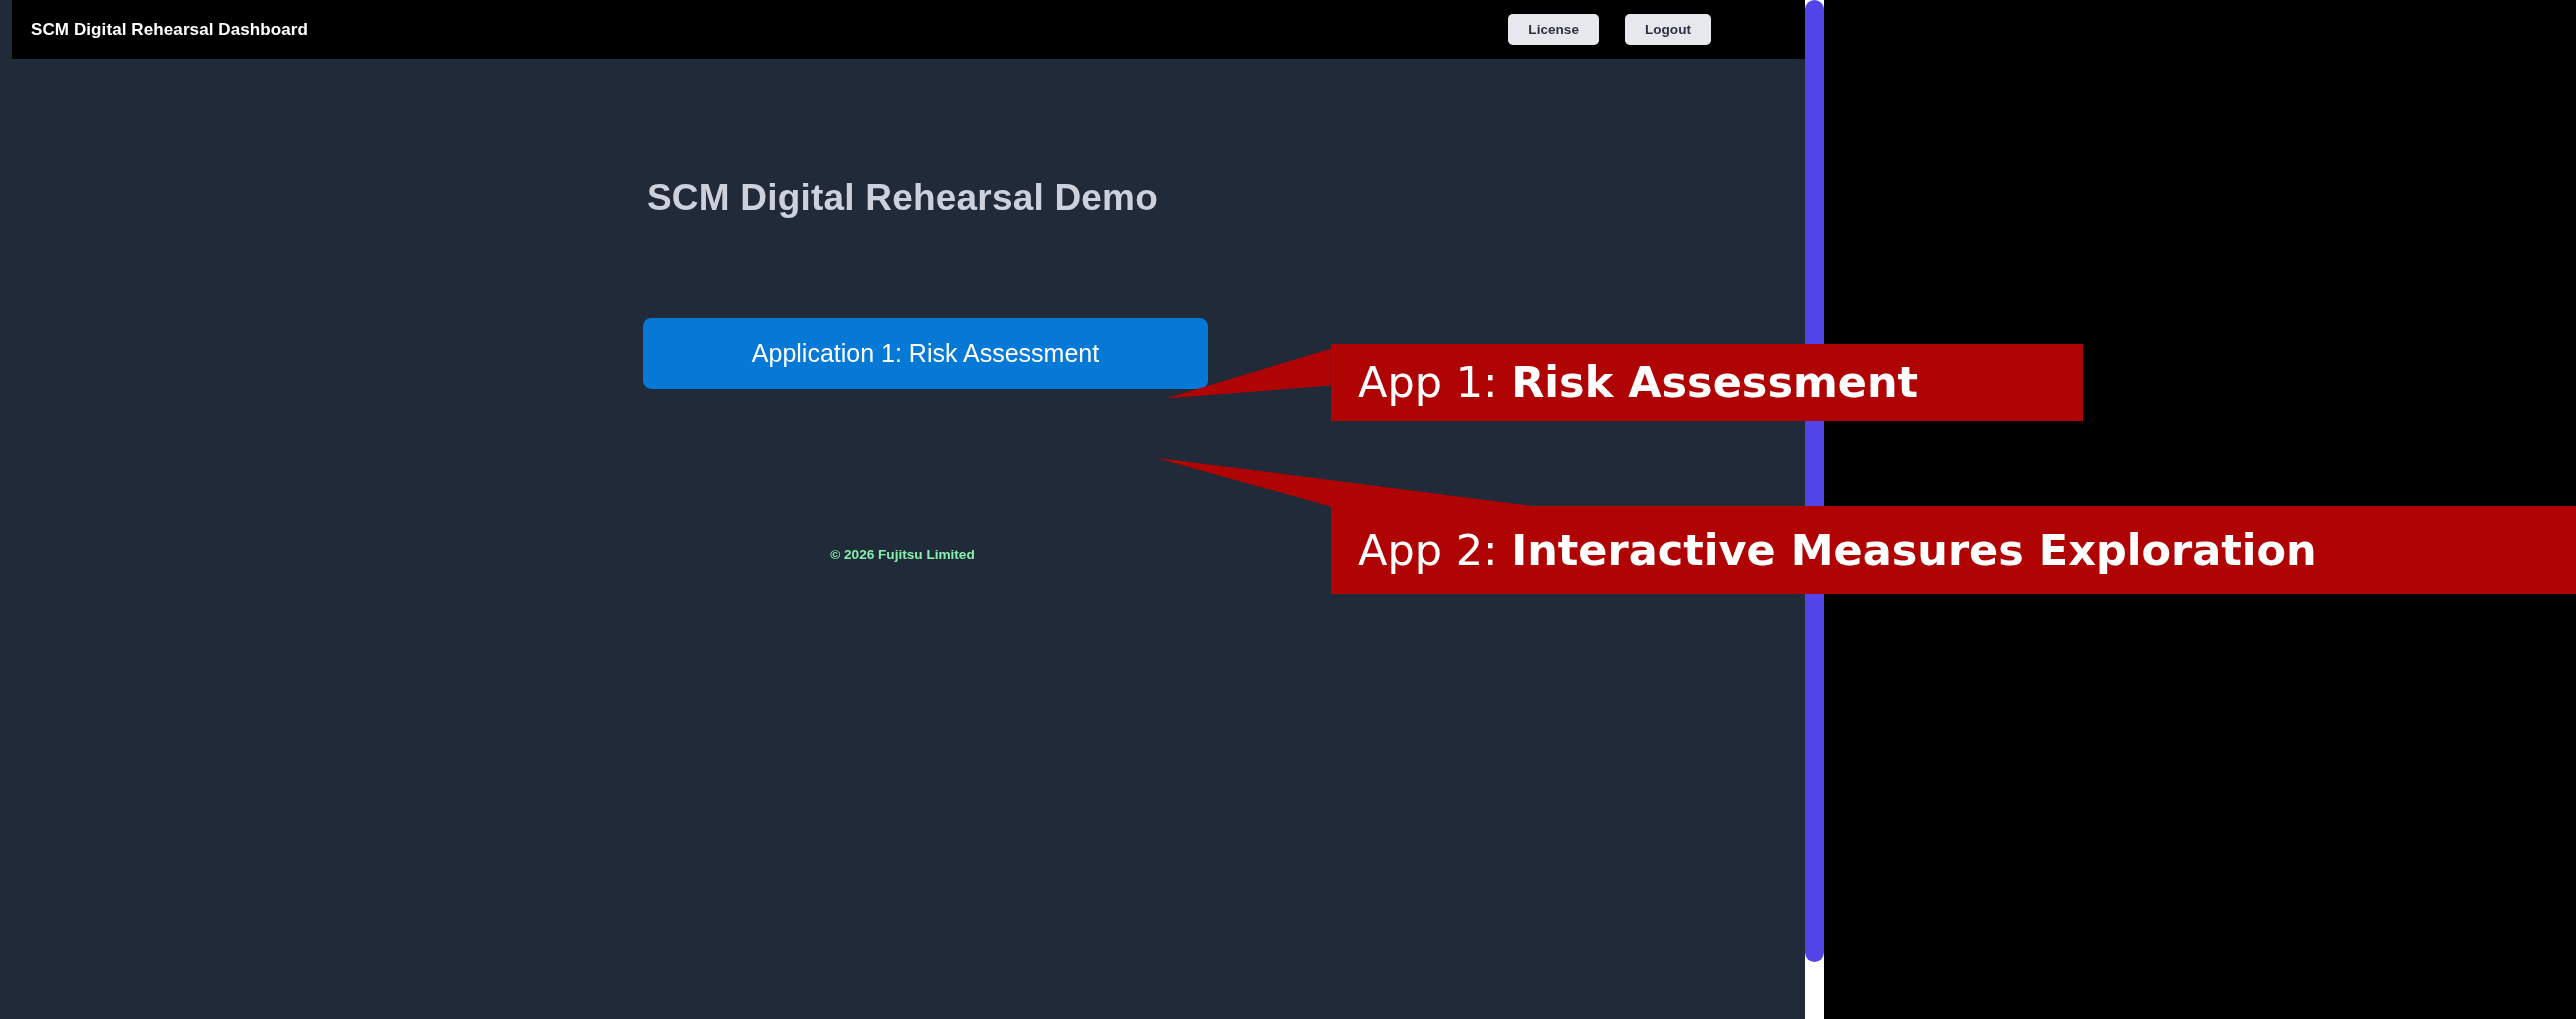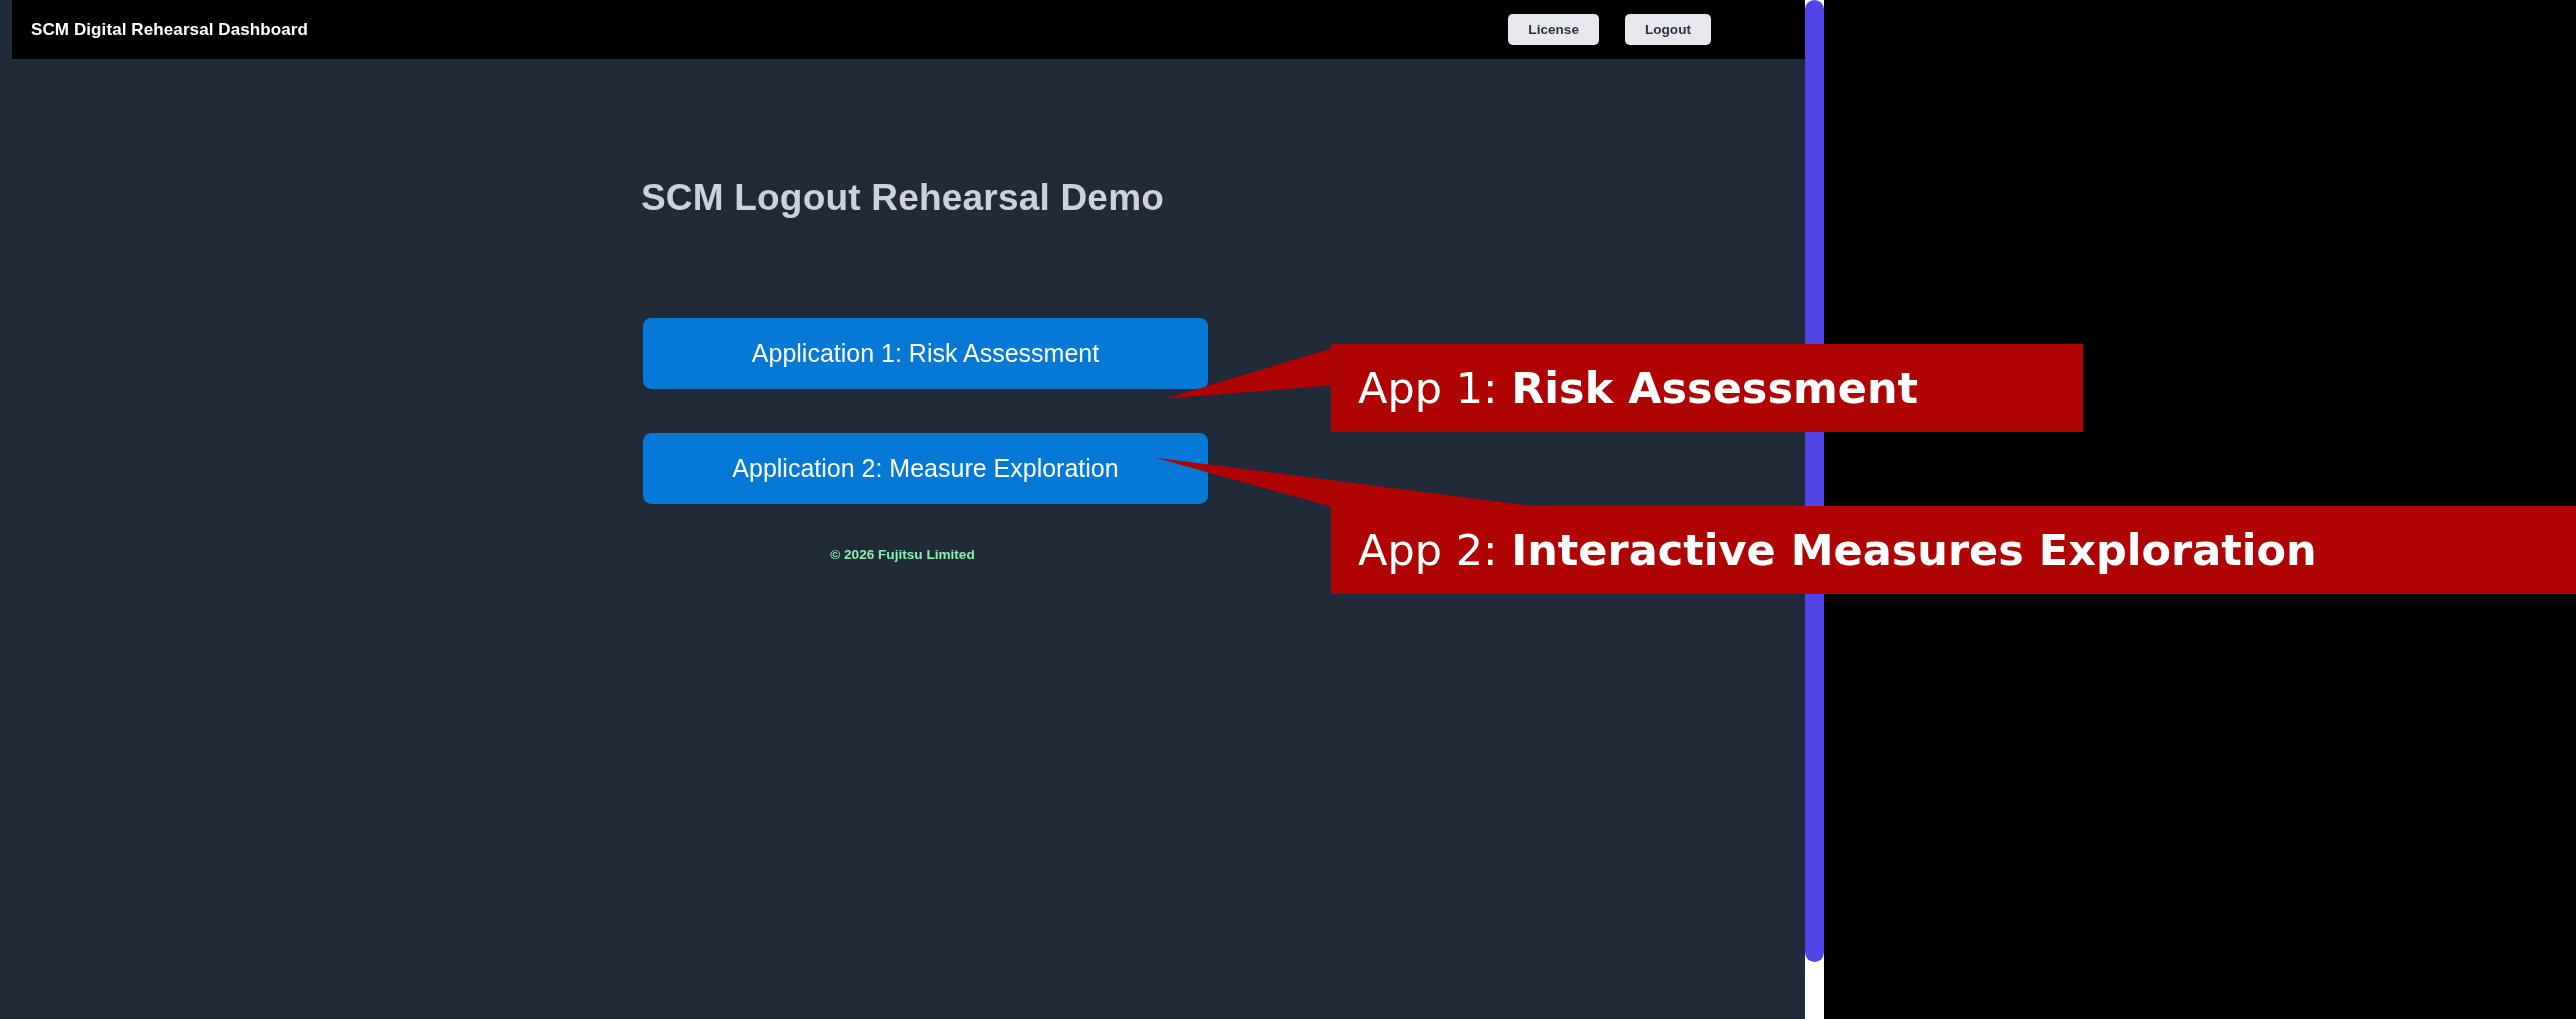--- a/index.html
+++ b/index.html
@@ -157,21 +157,21 @@
     line-height:1;
     overflow:hidden;
   }
   .callout .lead { font-weight:normal; }
   .callout .emph { font-weight:bold; }
 
   #callout-1 {
     left:1331px;
     top:344px;
     width:752px;
-    height:88px;
+    height:77px;
     padding-left:27px;
     font-size:43px;
   }
 
   #callout-2 {
     left:1331px;
     top:506px;
     width:1495px;
     height:88px;
     padding-left:27px;
@@ -199,25 +199,24 @@
       <div id="brand-title">SCM Digital Rehearsal Dashboard</div>
 
       <div id="topbar-actions">
         <button class="topbar-btn">License</button>
         <button class="topbar-btn">Logout</button>
       </div>
     </div>
 
     <div id="content">
 
-      <div id="page-title">SCM Logout Rehearsal Demo</div>
+      <div id="page-title">SCM Digital Rehearsal Demo</div>
 
       <button class="app-button" id="app-button-1">Application 1: Risk Assessment</button>
 
-      <button class="app-button" id="app-button-2">Application 2: Measure Exploration</button>
 
       <div id="footer-copyright">© 2026 Fujitsu Limited</div>
     </div>
   </div>
 
   <div id="scrollbar-track"></div>
   <div id="scrollbar-thumb"></div>
 
   <div id="annotation-layer">
 

